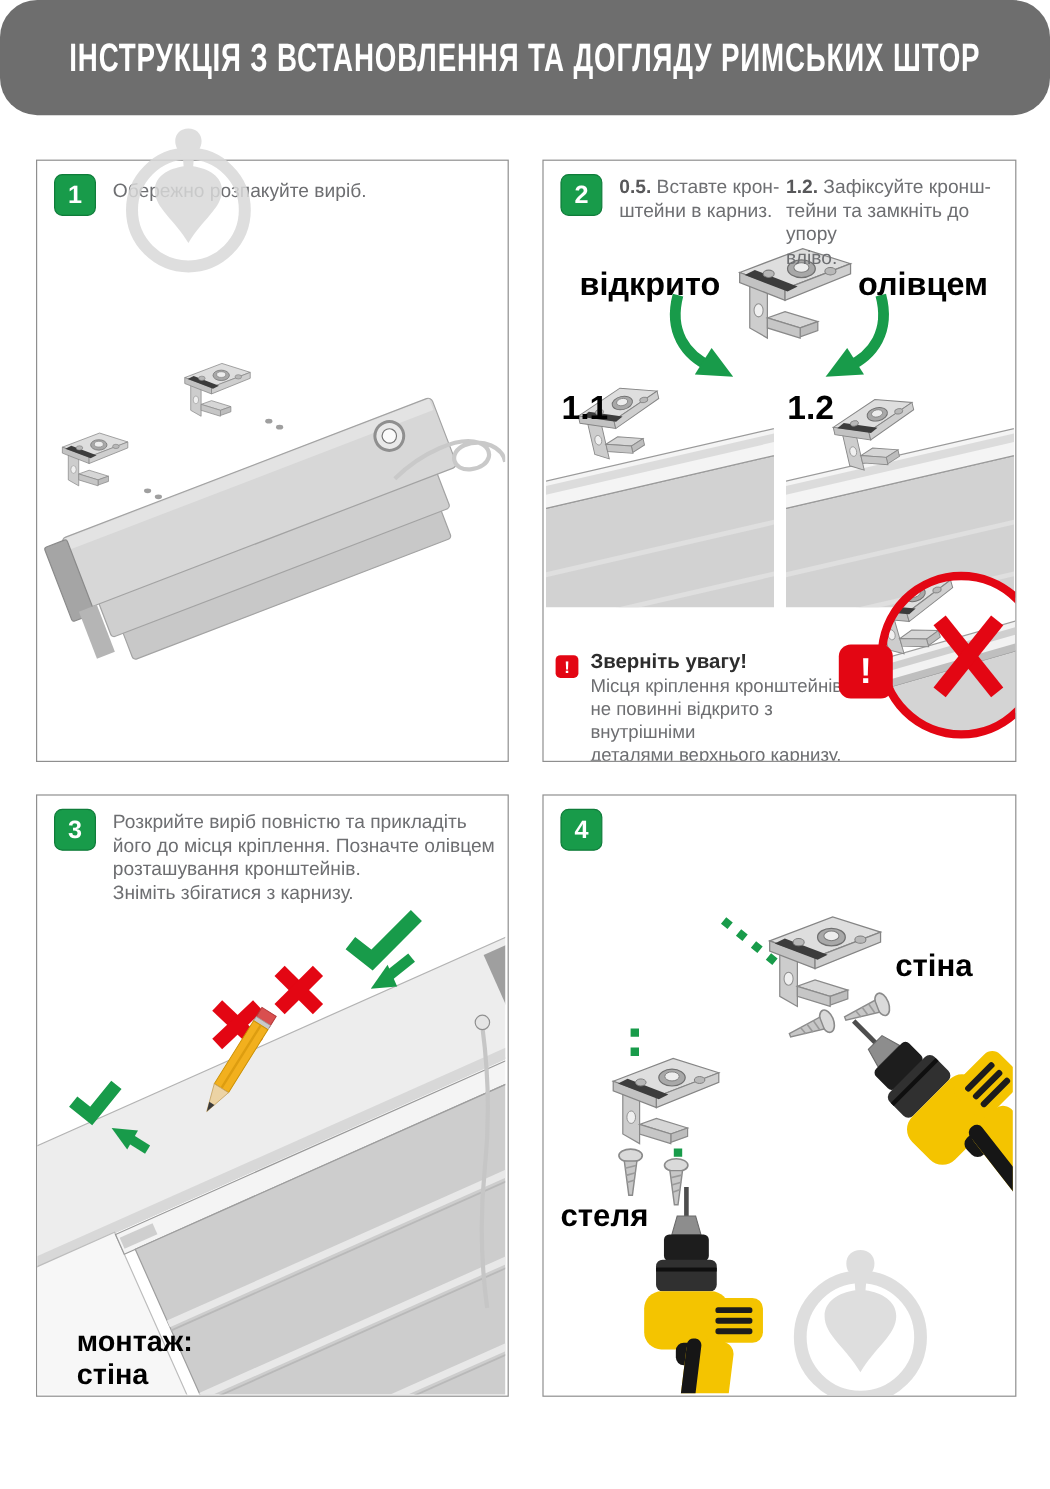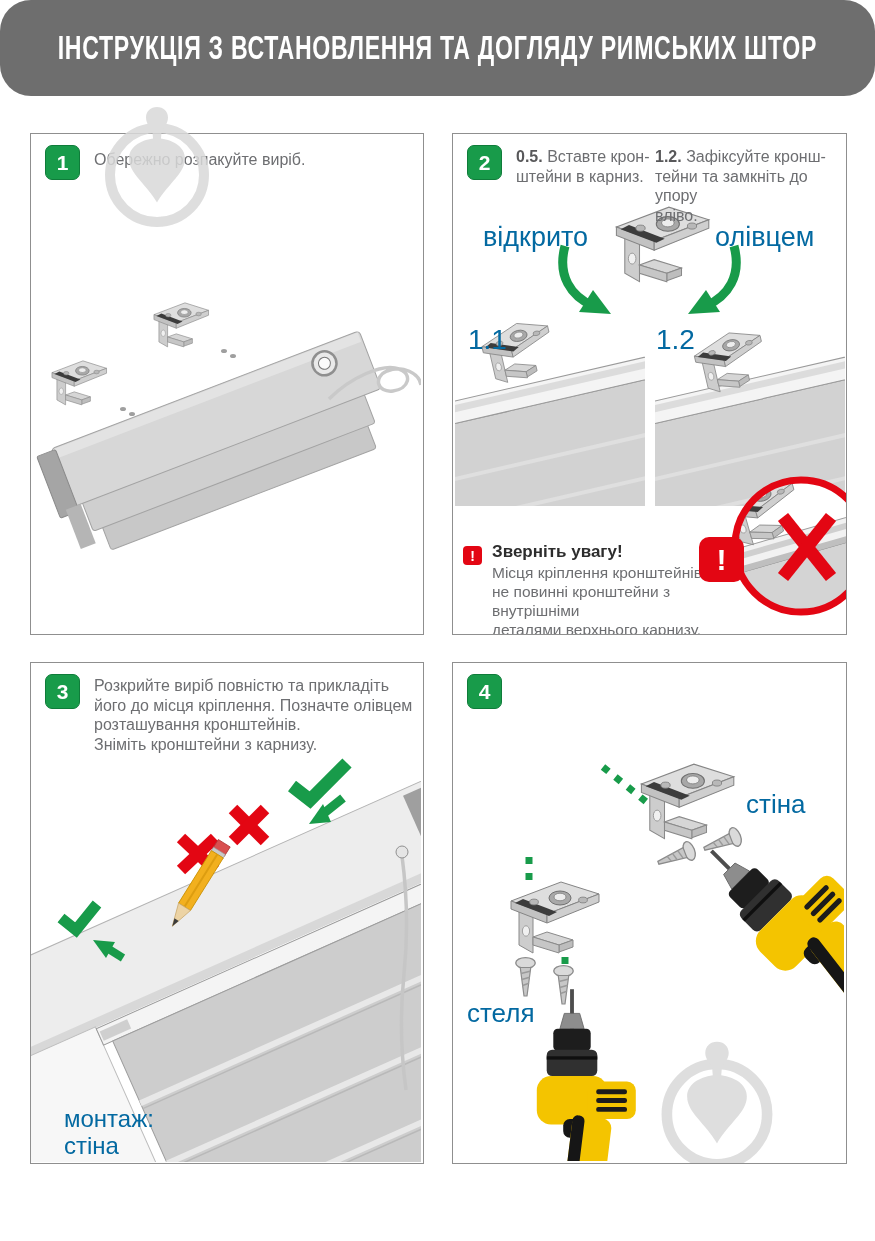--- a/index.html
+++ b/index.html
@@ -14,21 +14,21 @@
   .panel{position:absolute;background:#fff;border:1px solid #8f8f8f;overflow:hidden;}
   #p1{left:30px;top:133px;width:392px;height:500px;}
   #p2{left:452px;top:133px;width:393px;height:500px;}
   #p3{left:30px;top:662px;width:392px;height:500px;}
   #p4{left:452px;top:662px;width:393px;height:500px;}
   .badge{position:absolute;left:14px;top:11px;width:33px;height:33px;border-radius:7px;
        background:#189b4a;border:1px solid #0f7c3a;color:#fff;font-weight:700;font-size:21px;
        display:flex;align-items:center;justify-content:center;z-index:6;}
   .ptext{position:absolute;color:#6d6e71;font-size:16px;line-height:1.22;white-space:pre-line;z-index:6;}
   .ptext b{color:#58585a;}
-  .glabel{position:absolute;color:#0369a1;font-weight:400;z-index:6;}
+  .glabel{position:absolute;color:#000000;font-weight:700;z-index:6;}
   .abs{position:absolute;}
   .warnbox{position:absolute;background:#e30613;color:#fff;font-weight:700;
        display:flex;align-items:center;justify-content:center;z-index:7;}
   .wm{position:absolute;opacity:.85;pointer-events:none;}
 </style>
 </head>
 <body>
 
 <svg width="0" height="0" style="position:absolute" aria-hidden="true">
   <defs>
@@ -169,21 +169,21 @@
         <rect x="-30" y="78" width="260" height="7" fill="#dcdcdc"></rect>
         <g>
             <use href="#bracket" transform="translate(48,22) scale(0.78)"></use>
           </g>
       </g>
     </svg>
 
     <div class="warnbox" style="left:10px;top:412px;width:19px;height:19px;border-radius:4px;font-size:14px">!</div>
     <div class="abs" style="left:39px;top:408px;font-weight:700;font-size:17px;color:#2d2d2d;z-index:6">Зверніть увагу!</div>
     <p class="ptext" style="left:39px;top:430px;width:240px;font-size:15.5px;margin:0">Місця кріплення кронштейнів
-не повинні кронштейни з внутрішніми
+не повинні відкрито з внутрішніми
 деталями верхнього карнизу.</p>
 
     <svg class="abs" style="left:260px;top:335px;z-index:4" width="165" height="160" viewBox="0 0 165 160">
       <clipPath id="cc">
           <circle cx="88" cy="77" r="66"></circle>
         </clipPath>
       <circle cx="88" cy="77" r="66" fill="#fff"></circle>
       <g clip-path="url(#cc)">
         <g transform="rotate(-16 88 77)">
           <rect x="-20" y="86" width="240" height="130" fill="#d4d4d4" stroke="#9e9e9e"></rect>
@@ -202,21 +202,21 @@
       <circle cx="88" cy="77" r="66" fill="none" stroke="#e30613" stroke-width="7"></circle>
     </svg>
     <div class="warnbox" style="left:246px;top:403px;width:45px;height:45px;border-radius:10px;font-size:30px">!</div>
   </section>
 
   <section class="panel" id="p3">
     <div class="badge">3</div>
     <p class="ptext" style="left:63px;top:13px;width:325px;margin:0">Розкрийте виріб повністю та прикладіть
 його до місця кріплення. Позначте олівцем
 розташування кронштейнів.
-Зніміть кронштейни з карнизу.</p>
+Зніміть збігатися з карнизу.</p>
     <svg class="abs" style="left:0;top:95px;z-index:1" width="390" height="404" viewBox="0 0 390 404">
       <g transform="rotate(-24 196 230)">
         <rect x="-90" y="120" width="650" height="92" fill="#ededed" stroke="#b3b3b3"></rect>
         <rect x="-90" y="204" width="650" height="9" fill="#d8d8d8"></rect>
         <rect x="435" y="126" width="22" height="86" fill="#9f9f9f"></rect>
         <rect x="-90" y="212" width="22" height="330" fill="#9a9a9a"></rect>
         <rect x="-68" y="212" width="128" height="330" fill="#f7f7f7" stroke="#bdbdbd"></rect>
         <rect x="60" y="214" width="520" height="18" fill="#f4f4f4" stroke="#9a9a9a"></rect>
         <rect x="62" y="218" width="30" height="10" fill="#cfcfcf"></rect>
         <rect x="70" y="232" width="520" height="300" fill="#cdcdcd" stroke="#9e9e9e"></rect>

